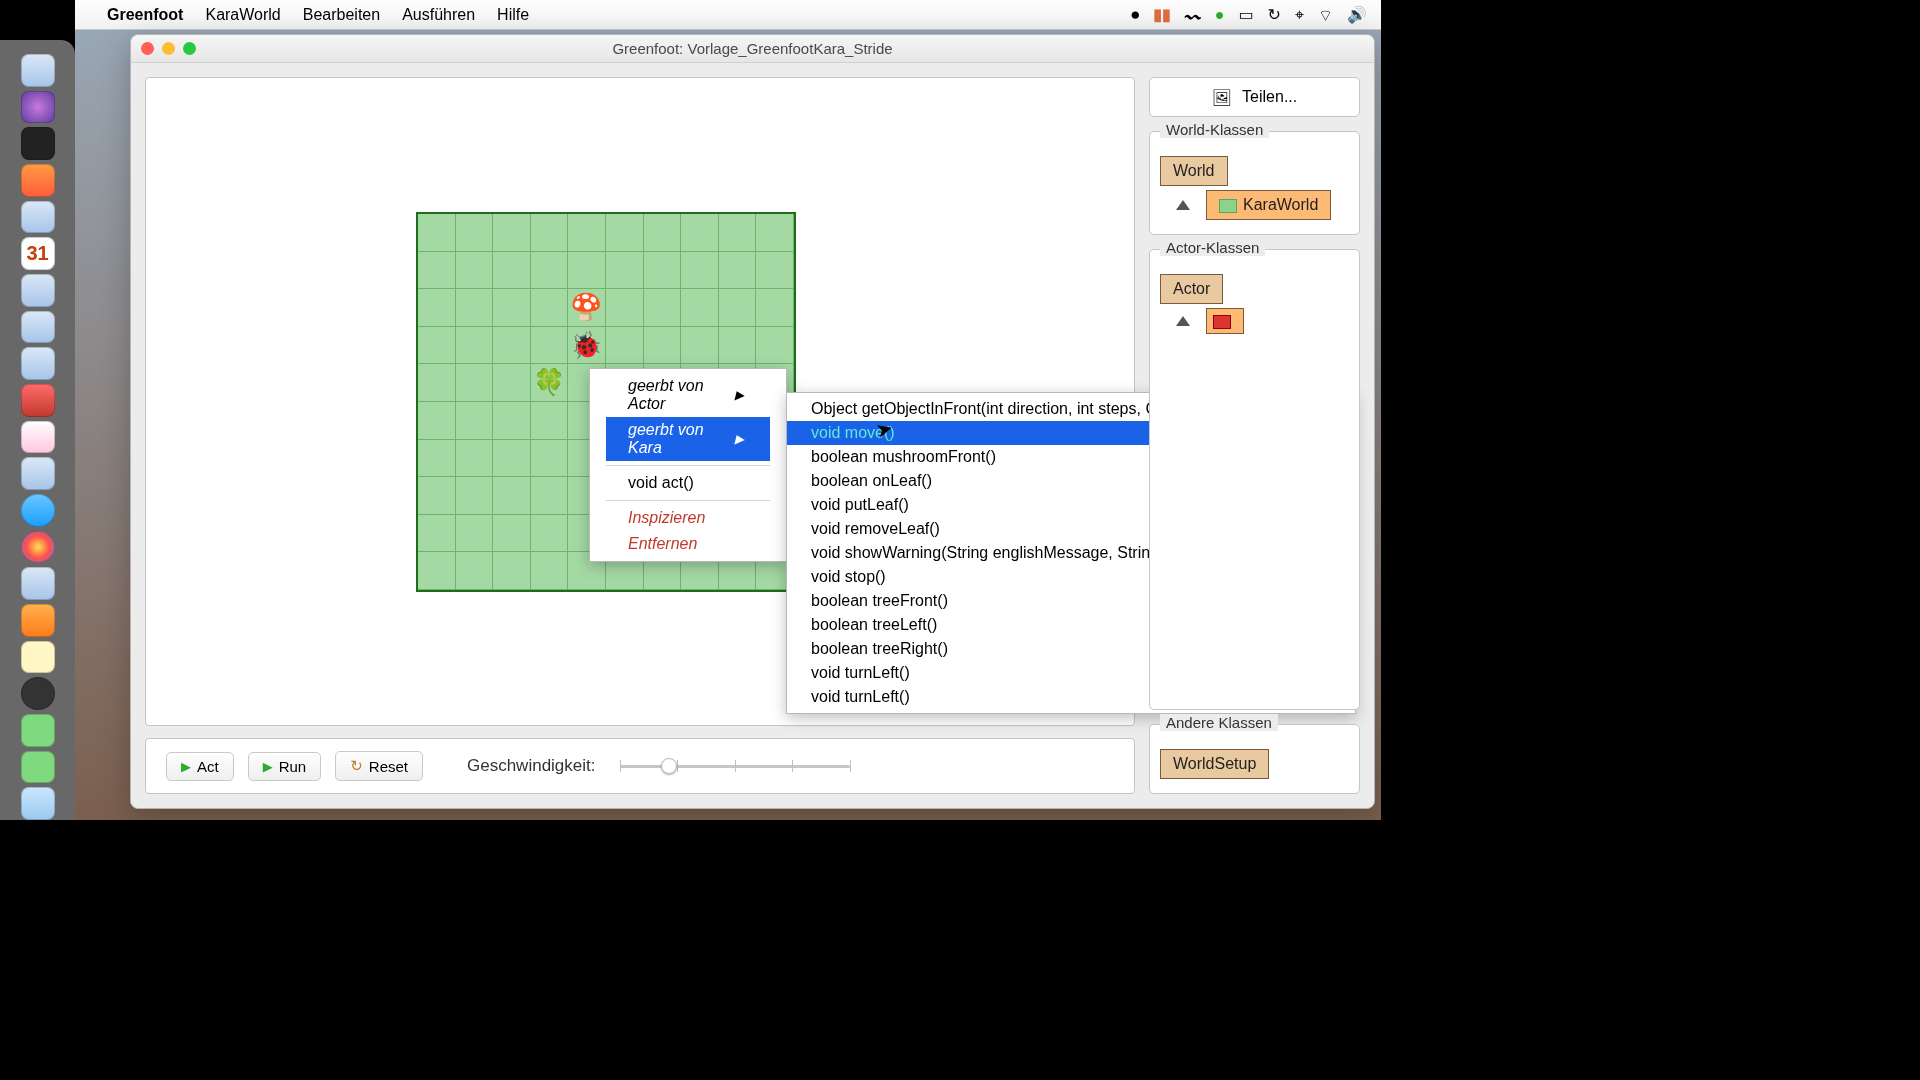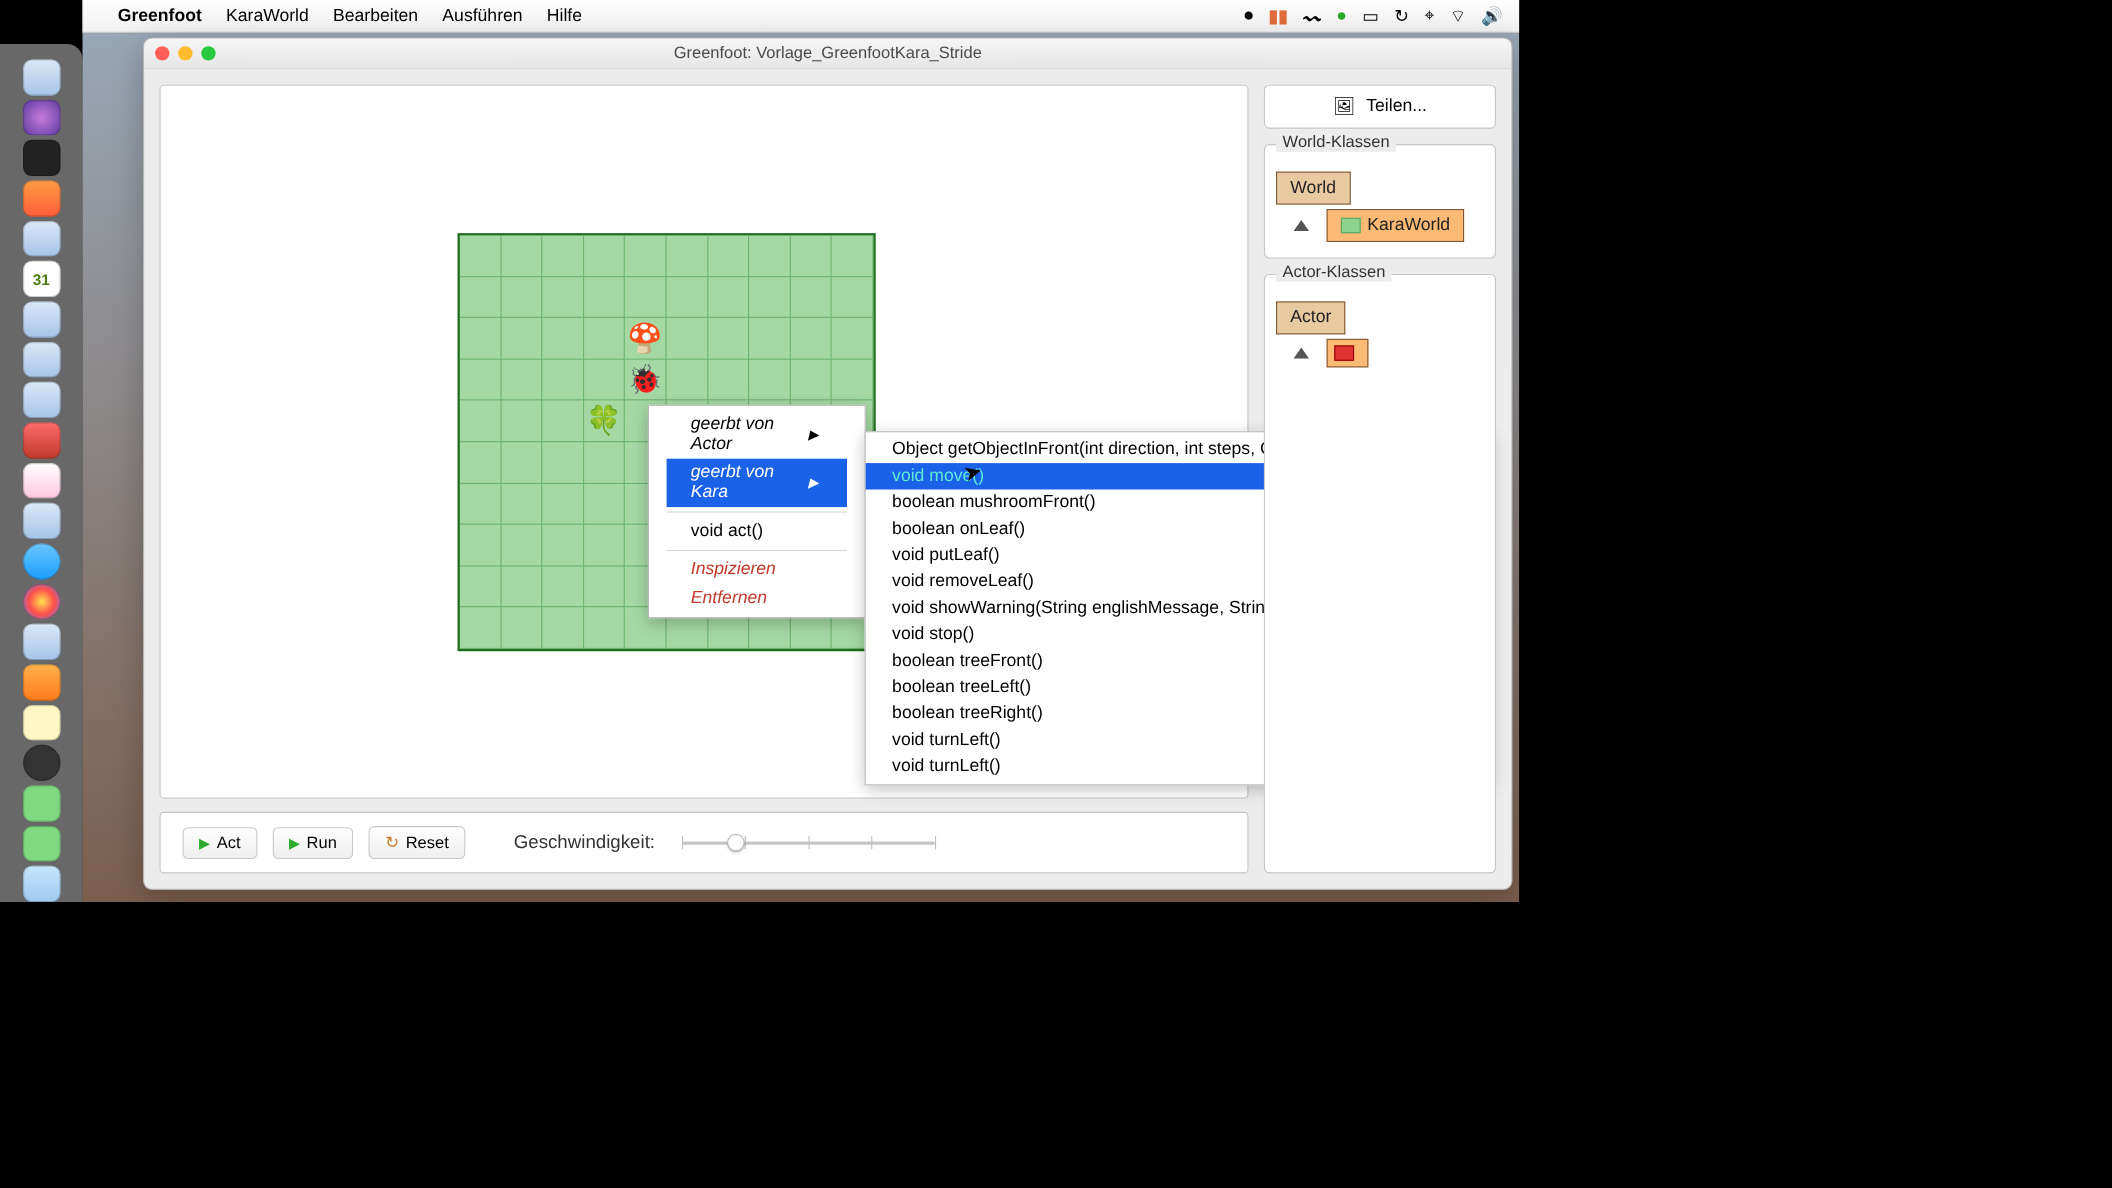--- a/index.html
+++ b/index.html
@@ -160,21 +160,21 @@
     <span class="ticon">⌔</span>
     <span class="ticon">🔊</span>
   </div>
 
   <div class="dock">
     <div class="dicon"></div>
     <div class="dicon" style="background:radial-gradient(circle,#c77bd9,#5b3aa1)"></div>
     <div class="dicon" style="background:#222"></div>
     <div class="dicon" style="background:linear-gradient(#ff9a44,#ff5e3a)"></div>
     <div class="dicon"></div>
-    <div class="dicon" style="background:#fff;color:#4d7c0f;display:flex;align-items:center;justify-content:center;font-size:14px;font-weight:bold">31</div>
+    <div class="dicon" style="background:#fff;color:#c2410c;display:flex;align-items:center;justify-content:center;font-size:20px;font-weight:bold">31</div>
     <div class="dicon"></div>
     <div class="dicon"></div>
     <div class="dicon"></div>
     <div class="dicon" style="background:linear-gradient(#ff6b6b,#c0392b)"></div>
     <div class="dicon" style="background:linear-gradient(#fff,#ffc7e0)"></div>
     <div class="dicon"></div>
     <div class="dicon" style="background:linear-gradient(#6cc6ff,#1a9eff);border-radius:50%"></div>
     <div class="dicon" style="background:radial-gradient(circle,#ffe14d,#ff4d4d,#4d8bff);border-radius:50%"></div>
     <div class="dicon"></div>
     <div class="dicon" style="background:linear-gradient(#ffb24d,#ff7a1a)"></div>
@@ -396,17 +396,21 @@
           <span class="plabel">Actor-Klassen</span>
           <div class="classbox">Actor</div>
           <div class="inherit">
             <div class="inheritline">
               <span class="arrowup"></span>
               <span class="classbox sub" style="padding:3px 6px"><span class="karaimg" style="background:#d33;border-color:#900"></span></span>
             </div>
           </div>
         </div>
 
+        <div class="panel">
+          <span class="plabel">Andere Klassen</span>
+          <div class="classbox">WorldSetup</div>
+        </div>
       </div>
     </div>
   </div>
 
 </div>
 
 </body></html>

